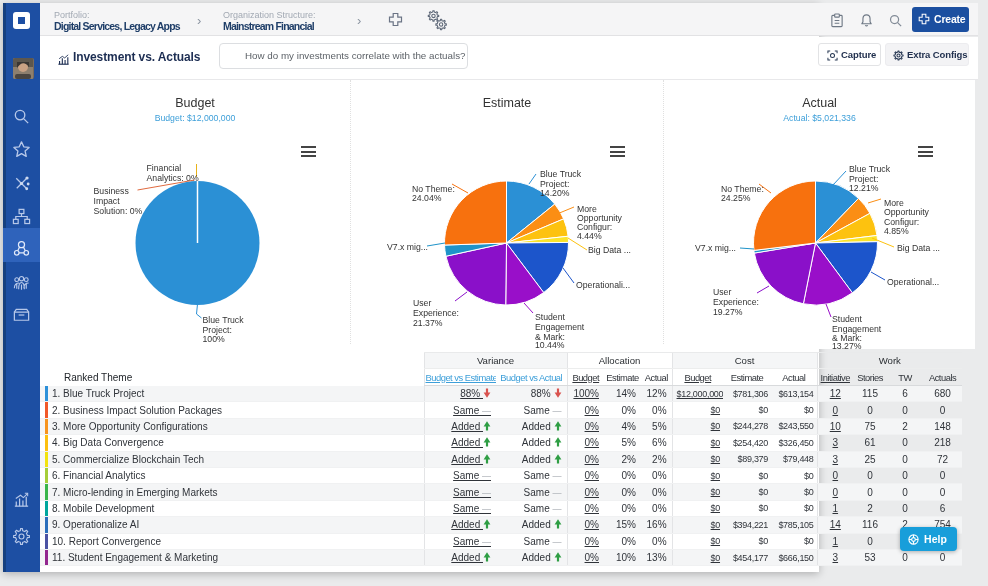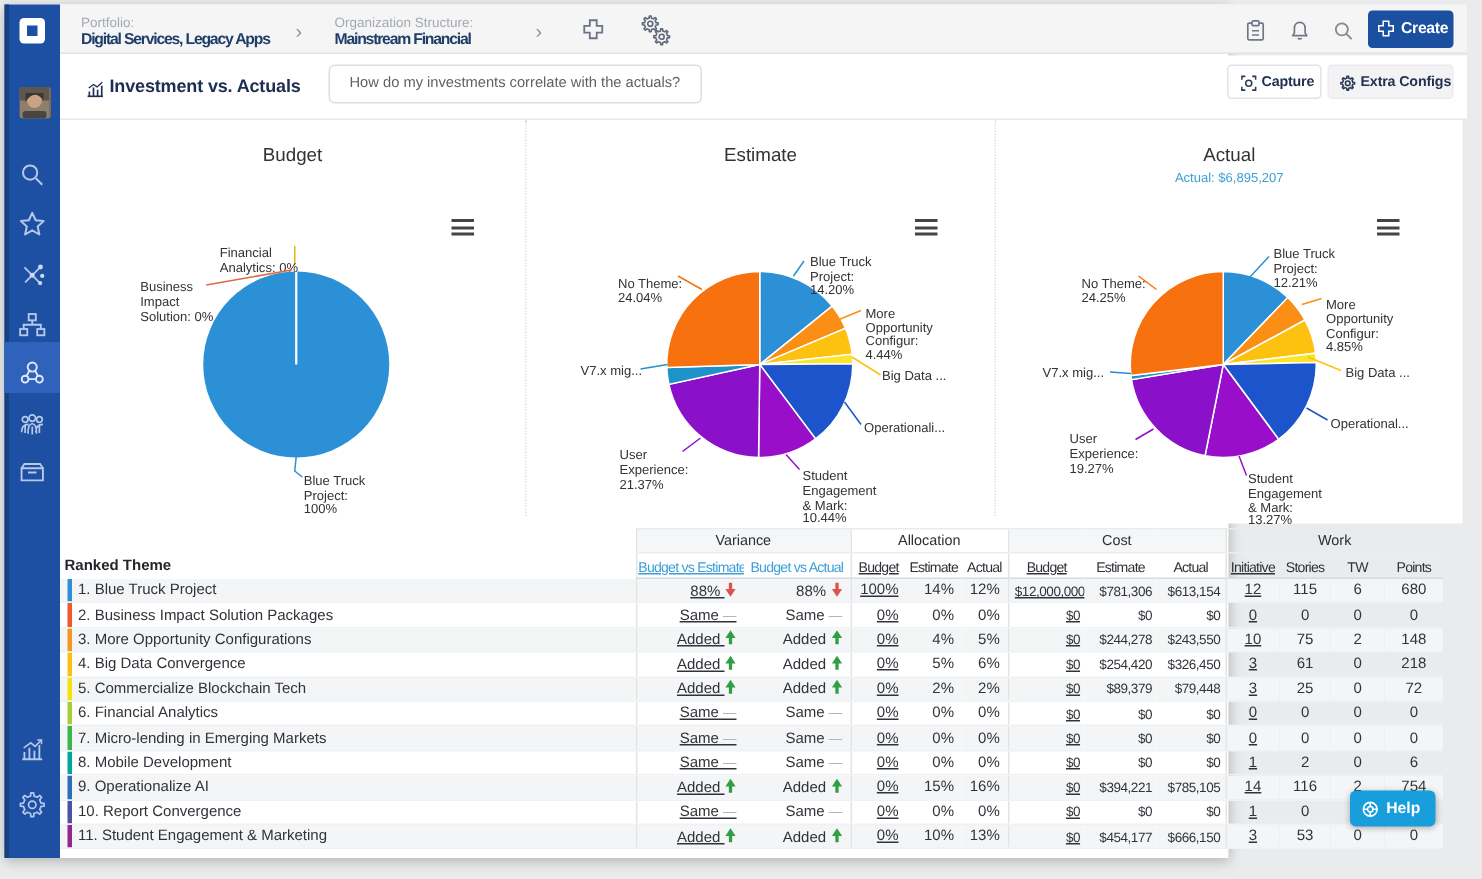--- a/index.html
+++ b/index.html
@@ -14,38 +14,38 @@
 #logo .inner { position:absolute; left:5px; top:5px; width:7px; height:7px; background:#1d4fa3; }
 #avatar { position:absolute; left:10px; top:55px; width:21px; height:21px; border-radius:2px; background:#7a6a5a; overflow:hidden; }
 
 #topbar { position:absolute; left:37px; top:0; width:938px; height:33px; background:#f5f5f6; border-bottom:1px solid #e2e2e4; }
 .lbl { position:absolute; top:7px; font-size:9px; color:#a2a9b3; }
 .val { position:absolute; top:17px; font-size:10.5px; font-weight:bold; color:#1f3e68; letter-spacing:-0.8px; }
 .chev { position:absolute; top:10px; font-size:13px; color:#8a93a0; }
 
 #pagehead { position:absolute; left:37px; top:34px; width:938px; height:43px; background:#fff; border-bottom:1px solid #e8e8ea; }
 #pagetitle { position:absolute; left:33px; top:13px; font-size:12px; font-weight:bold; color:#1c2d52; letter-spacing:-0.1px; }
-#qinput { position:absolute; left:179px; top:6px; width:249px; height:26px; border:1px solid #dcdee1; border-radius:4px; font-size:9.8px; color:#5d6268; line-height:24px; padding-left:13px; background:#fff; white-space:nowrap; overflow:hidden; }
+#qinput { position:absolute; left:179px; top:6px; width:249px; height:26px; border:1px solid #dcdee1; border-radius:4px; font-size:9.8px; color:#5d6268; line-height:24px; padding-left:25px; background:#fff; white-space:nowrap; overflow:hidden; }
 .btn2 { position:absolute; top:6px; height:23px; border-radius:3px; font-size:9.5px; font-weight:bold; color:#22314f; line-height:21px; white-space:nowrap; letter-spacing:-0.1px; }
 
 #charts { position:absolute; left:37px; top:77px; width:935px; height:269px; background:#fff; }
 .panel { position:absolute; top:0; height:264px; }
 .ctitle { position:absolute; top:16px; width:100%; text-align:center; font-size:12.5px; color:#333; }
 .csub { position:absolute; top:33px; width:100%; text-align:center; font-size:8.7px; color:#3d9fd9; }
 .burger { position:absolute; top:66px; width:15px; height:11px; border-top:2px solid #444; border-bottom:2px solid #444; }
 .burger:before { content:""; position:absolute; left:0; top:3px; width:15px; height:2px; background:#444; }
 
 #rtable { position:absolute; left:37px; top:349px; width:938px; }
 table { border-collapse:collapse; width:922px; table-layout:fixed; font-size:10px; color:#30343a; }
 th, td { padding:0 4px; height:16.4px; overflow:hidden; white-space:nowrap; font-weight:normal; text-align:left; }
 .ghdr th { height:16px; }
 .chdr th { height:17px; border-bottom:1px solid #d8dadc; }
 .g { text-align:center; font-size:9.6px; color:#2b2f33; border-left:1px solid #e3e4e6; border-top:1px solid #e9eaeb; border-bottom:1px solid #eceded; }
 .g.gray { background:#f5f6f7; }
-.themehd { vertical-align:bottom; font-weight:bold; color:#22262b; padding-left:3px; padding-bottom:3px; }
+.themehd { vertical-align:bottom; font-weight:normal; color:#22262b; padding-left:24px; padding-bottom:3px; }
 .blu { color:#3D9FD9; }
 .chdr th { text-align:center; font-size:9.4px; padding:0 1px; letter-spacing:-0.5px; }
 .bl { border-left:1px solid #e3e4e6;text-decoration:underline; }
 td { border-bottom:1px solid #f0f1f2; }
 tr.odd td { background:#f4f5f6; }
 .th { padding-left:12px; position:relative; }
 .th i { position:absolute; left:5px; top:0; width:3px; height:100%; }
 .vr { text-align:right; padding-right:5px; }
 .pr { text-align:right; padding-right:5px; }
 .cr { text-align:right; padding-right:3px; font-size:9px; letter-spacing:-0.3px; }
@@ -180,20 +180,21 @@
         <svg style="position:absolute;left:7px;top:6px" width="11" height="11" viewBox="0 0 20 20" fill="none" stroke="#2a3a55" stroke-width="1.9">
           <path d="M7.8 4.2 L8.8 3.9 L9.0 1.7 L11.0 1.7 L11.2 3.9 L12.6 4.4 L13.4 4.8 L15.2 3.4 L16.6 4.8 L15.2 6.6 L15.8 7.8 L16.1 8.8 L18.3 9.0 L18.3 11.0 L16.1 11.2 L15.6 12.6 L15.2 13.4 L16.6 15.2 L15.2 16.6 L13.4 15.2 L12.2 15.8 L11.2 16.1 L11.0 18.3 L9.0 18.3 L8.8 16.1 L7.4 15.6 L6.6 15.2 L4.8 16.6 L3.4 15.2 L4.8 13.4 L4.2 12.2 L3.9 11.2 L1.7 11.0 L1.7 9.0 L3.9 8.8 L4.4 7.4 L4.8 6.6 L3.4 4.8 L4.8 3.4 L6.6 4.8 Z" stroke-linejoin="round"></path>
           <circle cx="10" cy="10" r="2.8"></circle>
         </svg>
         <span style="position:absolute;left:21px;top:0">Extra Configs</span>
       </div>
   </div>
   <div id="charts">
     <div class="panel" style="left:0;width:311px;border-right:1px dotted #e0e0e0;">
       <div class="ctitle">Budget</div>
+      <div class="csub">Budget: $12,000,000</div>
       <div class="burger" style="left:261px"></div>
       <svg width="314" height="285" style="position:absolute;top:0;left:0" font-family="Liberation Sans, sans-serif" font-size="8.7" fill="#333">
         <g transform="translate(-3.5,0)">
         <circle cx="161" cy="163" r="62" fill="#2B90D5"></circle>
         <line x1="161" y1="163" x2="161" y2="101" stroke="#fff" stroke-width="1.5"></line>
         <polyline points="160,84 160,97" fill="none" stroke="#e8b219" stroke-width="1"></polyline>
         <text x="110" y="91">Financial</text>
         <text x="110" y="101">Analytics: 0%</text>
         <polyline points="101,110 158,100" fill="none" stroke="#e06a3f" stroke-width="1"></polyline>
         <text x="57" y="114">Business</text>
@@ -243,21 +244,21 @@
         <text x="62" y="246">21.37%</text>
         <polyline points="94,163 76,166" fill="none" stroke="#1F93C9" stroke-width="1"></polyline>
         <text x="36" y="170">V7.x mig...</text>
         <polyline points="117,113 101,104" fill="none" stroke="#F7710E" stroke-width="1"></polyline>
         <text x="61" y="112">No Theme:</text>
         <text x="61" y="121">24.04%</text>
       </svg>
     </div>
     <div class="panel" style="left:624px;width:311px;">
       <div class="ctitle">Actual</div>
-      <div class="csub">Actual: $6,895,207</div>
+      <div class="csub">Actual: $5,021,336</div>
       <div class="burger" style="left:254px"></div>
       <svg width="311" height="290" style="position:absolute;top:0;left:0" font-family="Liberation Sans, sans-serif" font-size="8.7" fill="#333">
         <path d="M151.5 163.0 L151.50 101.00 A62 62 0 0 1 194.53 118.37 Z" fill="#2B90D5" stroke="#fff" stroke-width="1"></path>
         <path d="M151.5 163.0 L194.53 118.37 A62 62 0 0 1 205.94 133.34 Z" fill="#FB8E14" stroke="#fff" stroke-width="1"></path>
         <path d="M151.5 163.0 L205.94 133.34 A62 62 0 0 1 213.04 155.46 Z" fill="#FDC20F" stroke="#fff" stroke-width="1"></path>
         <path d="M151.5 163.0 L213.04 155.46 A62 62 0 0 1 213.49 161.68 Z" fill="#FBE42A" stroke="#fff" stroke-width="1"></path>
         <path d="M151.5 163.0 L213.49 161.68 A62 62 0 0 1 188.38 212.84 Z" fill="#1C55CB" stroke="#fff" stroke-width="1"></path>
         <path d="M151.5 163.0 L188.38 212.84 A62 62 0 0 1 139.39 223.80 Z" fill="#990FC9" stroke="#fff" stroke-width="1"></path>
         <path d="M151.5 163.0 L139.39 223.80 A62 62 0 0 1 90.33 173.08 Z" fill="#8A10C9" stroke="#fff" stroke-width="1"></path>
         <path d="M151.5 163.0 L90.33 173.08 A62 62 0 0 1 89.94 170.38 Z" fill="#1F93C9" stroke="#fff" stroke-width="1"></path>
@@ -322,21 +323,21 @@
             <th class="blu">Budget vs Actual</th>
         <th class="bl">Budget</th>
             <th>Estimate</th>
             <th>Actual</th>
         <th class="bl">Budget</th>
             <th>Estimate</th>
             <th>Actual</th>
         <th class="bl">Initiative</th>
             <th>Stories</th>
             <th>TW</th>
-            <th>Points</th>
+            <th>Actuals</th>
       </tr>
       <tr class="odd">
             <td class="th"><i style="background:#2C90D9"></i>1. Blue Truck Project</td>
             <td class="vr bl">88% <svg class="ar" width="8" height="10" viewBox="0 0 8 10">
                 <path d="M4 0.5 L4 5" stroke="#D9534F" stroke-width="2.2" fill="none"></path>
                 <path d="M0.6 4.6 L4 9.8 L7.4 4.6 Z" fill="#D9534F"></path>
               </svg></td>
             <td class="vr">88% <svg class="ar" width="8" height="10" viewBox="0 0 8 10">
                 <path d="M4 0.5 L4 5" stroke="#D9534F" stroke-width="2.2" fill="none"></path>
                 <path d="M0.6 4.6 L4 9.8 L7.4 4.6 Z" fill="#D9534F"></path>

